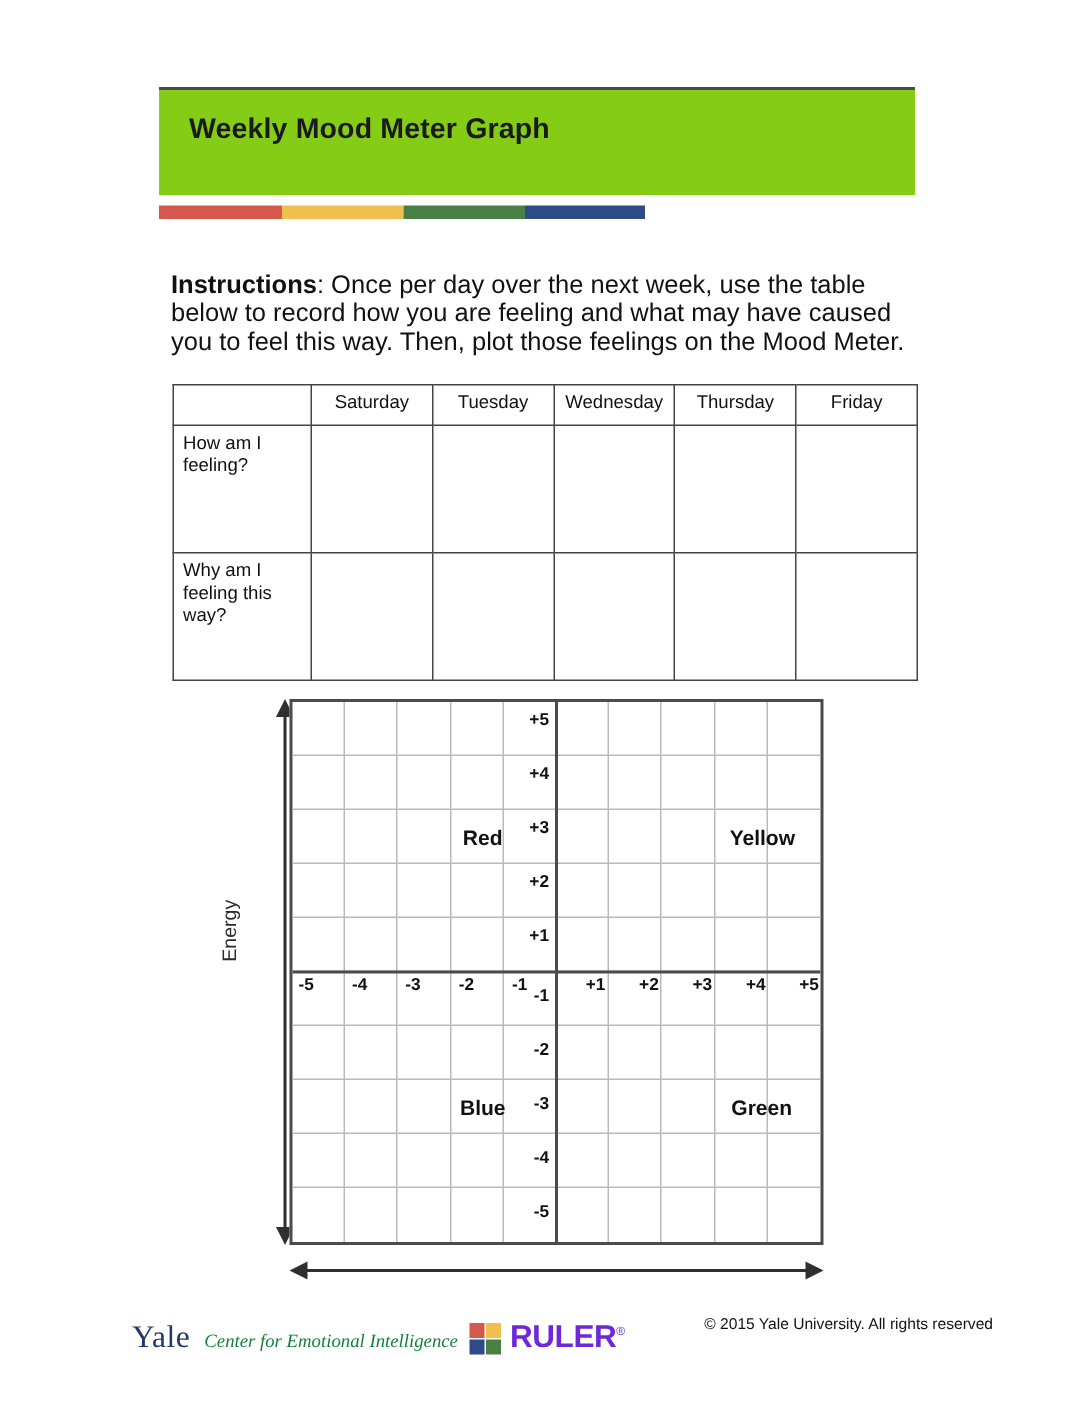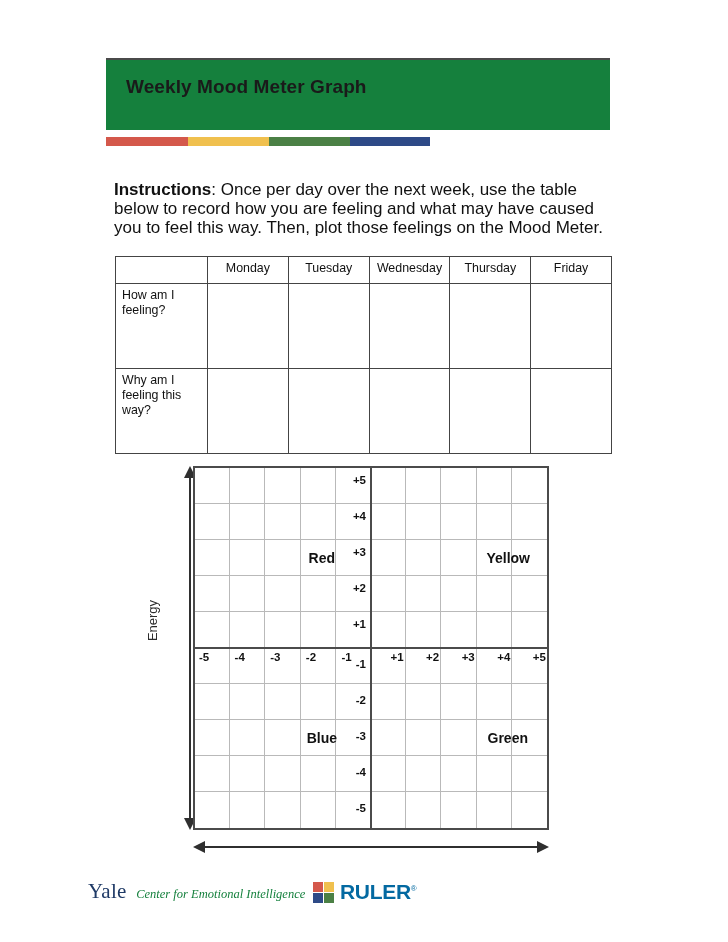--- a/index.html
+++ b/index.html
@@ -17,21 +17,21 @@
     overflow: hidden;
   }
 
   
   .header-band {
     position: absolute;
     left: 106px;
     top: 58px;
     width: 504px;
     height: 72px;
-    background: #15803d;
+    background: #84cc16;
     border-top: 2px solid #4a4a4a;
     box-sizing: border-box;
   }
   .header-title {
     position: absolute;
     left: 20px;
     top: 16px;
     font-size: 19px;
     font-weight: bold;
     letter-spacing: 0.1px;
@@ -282,21 +282,21 @@
     grid-template-columns: 1fr 1fr;
     grid-template-rows: 1fr 1fr;
     gap: 1px;
   }
   .ruler-squares > i { display: block; }
   .ruler-word {
     margin-left: 6px;
     font-size: 21px;
     font-weight: bold;
     letter-spacing: -0.3px;
-    color: #0369a1;
+    color: #6d28d9;
   }
   .ruler-word sup { font-size: 8px; vertical-align: super; font-weight: normal; }
   .footer-right {
     position: absolute;
     right: 66px; top: 0;
     text-align: right;
     font-size: 10.4px;
     color: #111;
     line-height: 15px;
   }
@@ -324,21 +324,21 @@
     <col class="col-label">
       <col class="col-day">
       <col class="col-day">
     <col class="col-day">
       <col class="col-day">
       <col class="col-day">
   </colgroup>
   <thead>
     <tr>
       <th class="corner-cell"></th>
-      <th>Monday</th>
+      <th>Saturday</th>
       <th>Tuesday</th>
       <th>Wednesday</th>
       <th>Thursday</th>
       <th>Friday</th>
     </tr>
   </thead>
   <tbody>
     <tr class="row-feel">
       <td class="cell-label">How am I feeling?</td>
       <td></td>
@@ -520,14 +520,15 @@
     <span class="ruler-squares">
       <i style="background: rgb(212, 88, 75);"></i>
       <i style="background: rgb(240, 192, 78);"></i>
       <i style="background: rgb(46, 74, 135);"></i>
       <i style="background: rgb(75, 128, 69);"></i>
     </span>
     <span class="ruler-word"><span>RULER</span><sup>®</sup></span>
   </div>
 
   <div class="footer-right">
+    <div>© 2015 Yale University. All rights reserved</div>
   </div>
 </div>
 
 </body></html>

